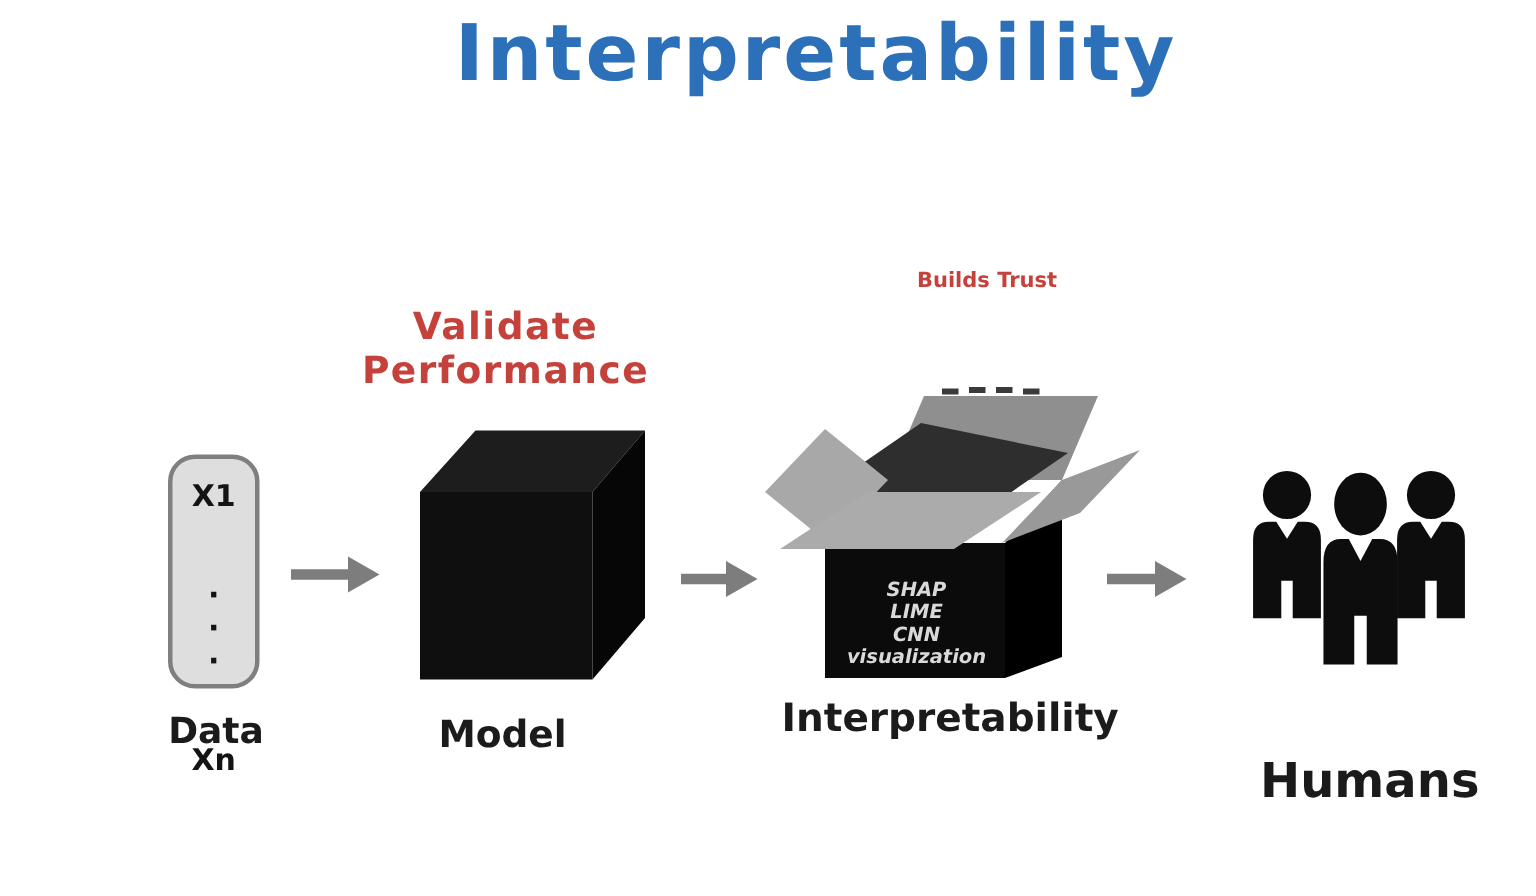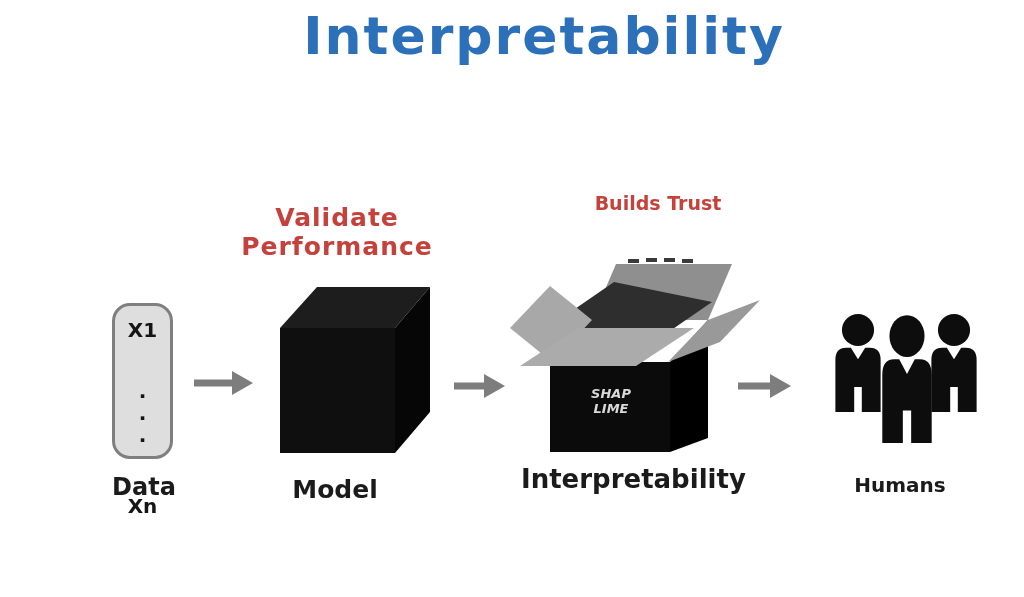--- a/index.html
+++ b/index.html
@@ -34,22 +34,22 @@
     font-weight: bold;
     text-align: center;
   }
   .annot-validate {
     left: 150px; top: 203px; width: 310px;
     font-size: 25px;
     letter-spacing: 1px;
     text-align: center;
   }
   .annot-trust {
-    left: 520px; top: 191px; width: 212px;
-    font-size: 19px;
+    left: 520px; top: 175px; width: 212px;
+    font-size: 14px;
     line-height: 24px;
   }
 
   .data-pill {
     left: 80px; top: 303px;
     width: 61px; height: 156px;
     background: #dedede;
     border: 3px solid #7f7f7f;
     border-radius: 18px;
     display: flex;
@@ -78,21 +78,21 @@
   }
 
   .node-label {
     font-weight: bold;
     color: #1b1b1b;
     text-align: center;
   }
   .label-data   { left: 52px;  top: 473px; width: 120px; font-size: 24px; }
   .label-model  { left: 243px; top: 475px; width: 120px; font-size: 25px; }
   .label-methods{ left: 489px; top: 464px; width: 200px; font-size: 26px; line-height: 31px; }
-  .label-humans { left: 808px; top: 473px; width: 120px; font-size: 20px; }
+  .label-humans { left: 808px; top: 501px; width: 120px; font-size: 32px; }
 
   .methods-items {
     left: 520px; top: 386px; width: 118px;
     text-align: center;
     color: #d9d9d9;
     font-size: 13px;
     font-weight: bold;
     line-height: 15px;
     font-style: italic;
   }
@@ -168,20 +168,21 @@
       <span class="dot">·</span>
       <span class="dot">·</span>
       <span class="dot">·</span>
     </div>
     <div class="feat">Xn</div>
   </div>
 
   <div class="abs methods-items">
     <div>SHAP</div>
     <div>LIME</div>
+    <div>CNN visualization</div>
   </div>
 
   <div class="abs node-label label-data">Data</div>
   <div class="abs node-label label-model">Model</div>
   <div class="abs node-label label-methods">
     <div>Interpretability</div>
   </div>
   <div class="abs node-label label-humans">Humans</div>
 
 </div>

